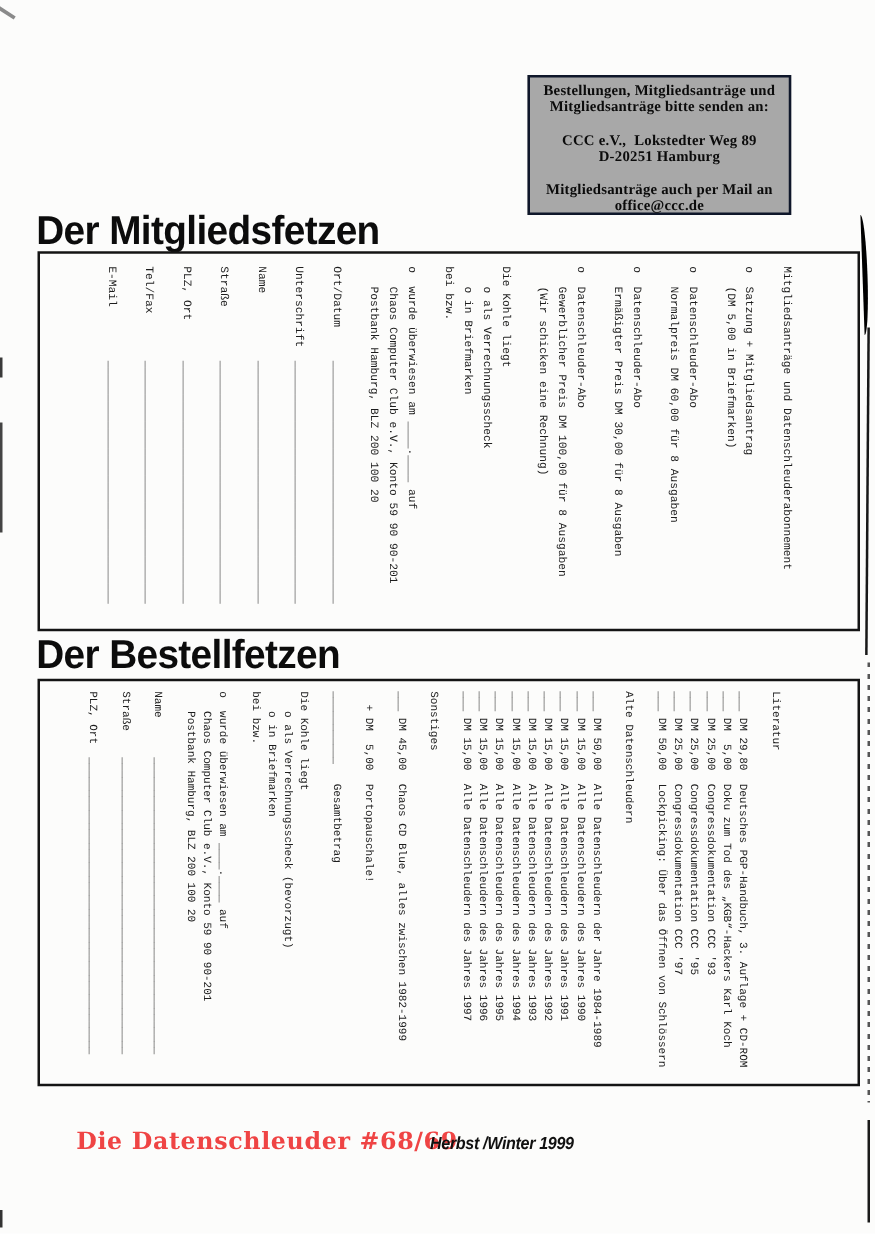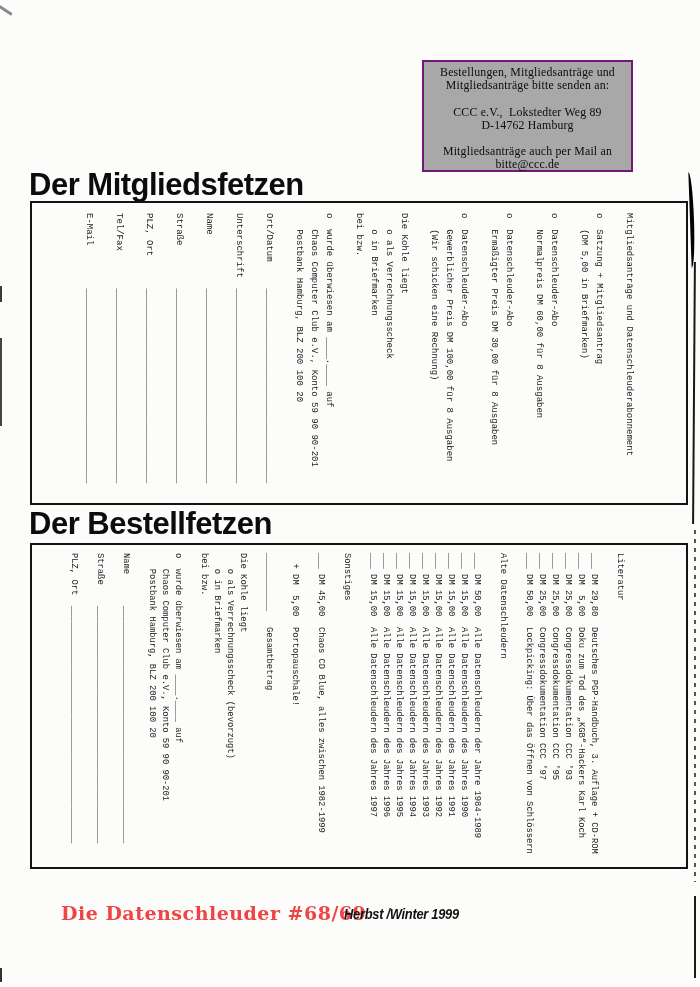--- a/index.html
+++ b/index.html
@@ -15,25 +15,25 @@
     background: #fcfcfb;
   }
 
   
   .address-box {
     position: absolute;
     left: 422px; top: 60px;
     width: 211px; height: 112px;
     box-sizing: border-box;
     background: #a8a8a8;
-    border: 2px solid #701a75;
+    border: 2px solid #0f172a;
     padding-top: 4px;
     text-align: center;
     font-family: "Liberation Serif", serif;
-    font-weight: normal;
+    font-weight: bold;
     font-size: 11.8px;
     line-height: 13.2px;
     color: #0b0b0b;
     letter-spacing: 0.2px;
   }
   .address-box .aline { min-height: 13.2px; white-space: pre; }
 
   
   .form-heading {
     position: absolute;
@@ -120,24 +120,24 @@
 </head>
 <body>
 
 <div class="page">
 
   <div class="address-box">
       <div class="aline">Bestellungen, Mitgliedsanträge und</div>
       <div class="aline">Mitgliedsanträge bitte senden an:</div>
       <div class="aline">&nbsp;</div>
       <div class="aline">CCC e.V.,  Lokstedter Weg 89</div>
-      <div class="aline">D-14762 Hamburg</div>
+      <div class="aline">D-20251 Hamburg</div>
       <div class="aline">&nbsp;</div>
       <div class="aline">Mitgliedsanträge auch per Mail an</div>
-      <div class="aline">bitte@ccc.de</div>
+      <div class="aline">office@ccc.de</div>
     </div>
 
   <div class="form-heading" id="heading-mitglied">Der Mitgliedsfetzen</div>
 
   <div class="formbox" id="membership-box"><div class="tline">Mitgliedsanträge und Datenschleuderabonnement</div><div class="tline">&nbsp;</div><div class="tline">o  Satzung + Mitgliedsantrag</div><div class="tline">   (DM 5,00 in Briefmarken)</div><div class="tline">&nbsp;</div><div class="tline">o  Datenschleuder-Abo</div><div class="tline">   Normalpreis DM 60,00 für 8 Ausgaben</div><div class="tline">&nbsp;</div><div class="tline">o  Datenschleuder-Abo</div><div class="tline">   Ermäßigter Preis DM 30,00 für 8 Ausgaben</div><div class="tline">&nbsp;</div><div class="tline">o  Datenschleuder-Abo</div><div class="tline">   Gewerblicher Preis DM 100,00 für 8 Ausgaben</div><div class="tline">   (Wir schicken eine Rechnung)</div><div class="tline">&nbsp;</div><div class="tline">Die Kohle liegt</div><div class="tline">   o als Verrechnungsscheck</div><div class="tline">   o in Briefmarken</div><div class="tline">bei bzw.</div><div class="tline">&nbsp;</div><div class="tline">o  wurde überwiesen am ____.____ auf</div><div class="tline">   Chaos Computer Club e.V., Konto 59 90 90-201</div><div class="tline">   Postbank Hamburg, BLZ 200 100 20</div><div class="tline">&nbsp;</div><div class="tline">Ort/Datum     ____________________________________</div><div class="tline">&nbsp;</div><div class="tline">Unterschrift  ____________________________________</div><div class="tline">&nbsp;</div><div class="tline">Name          ____________________________________</div><div class="tline">&nbsp;</div><div class="tline">Straße        ____________________________________</div><div class="tline">&nbsp;</div><div class="tline">PLZ, Ort      ____________________________________</div><div class="tline">&nbsp;</div><div class="tline">Tel/Fax       ____________________________________</div><div class="tline">&nbsp;</div><div class="tline">E-Mail        ____________________________________</div></div>
 
   <div class="form-heading" id="heading-bestell">Der Bestellfetzen</div>
 
   <div class="formbox" id="order-box"><div class="tline">Literatur</div><div class="tline">&nbsp;</div><div class="tline">___ DM 29,80  Deutsches PGP-Handbuch, 3. Auflage + CD-ROM</div><div class="tline">___ DM  5,00  Doku zum Tod des „KGB“-Hackers Karl Koch</div><div class="tline">___ DM 25,00  Congressdokumentation CCC '93</div><div class="tline">___ DM 25,00  Congressdokumentation CCC '95</div><div class="tline">___ DM 25,00  Congressdokumentation CCC '97</div><div class="tline">___ DM 50,00  Lockpicking: Über das Öffnen von Schlössern</div><div class="tline">&nbsp;</div><div class="tline">Alte Datenschleudern</div><div class="tline">&nbsp;</div><div class="tline">___ DM 50,00  Alle Datenschleudern der Jahre 1984-1989</div><div class="tline">___ DM 15,00  Alle Datenschleudern des Jahres 1990</div><div class="tline">___ DM 15,00  Alle Datenschleudern des Jahres 1991</div><div class="tline">___ DM 15,00  Alle Datenschleudern des Jahres 1992</div><div class="tline">___ DM 15,00  Alle Datenschleudern des Jahres 1993</div><div class="tline">___ DM 15,00  Alle Datenschleudern des Jahres 1994</div><div class="tline">___ DM 15,00  Alle Datenschleudern des Jahres 1995</div><div class="tline">___ DM 15,00  Alle Datenschleudern des Jahres 1996</div><div class="tline">___ DM 15,00  Alle Datenschleudern des Jahres 1997</div><div class="tline">&nbsp;</div><div class="tline">Sonstiges</div><div class="tline">&nbsp;</div><div class="tline">___ DM 45,00  Chaos CD Blue, alles zwischen 1982-1999</div><div class="tline">&nbsp;</div><div class="tline">  + DM  5,00  Portopauschale!</div><div class="tline">&nbsp;</div><div class="tline">___________   Gesamtbetrag</div><div class="tline">&nbsp;</div><div class="tline">Die Kohle liegt</div><div class="tline">   o als Verrechnungsscheck (bevorzugt)</div><div class="tline">   o in Briefmarken</div><div class="tline">bei bzw.</div><div class="tline">&nbsp;</div><div class="tline">o  wurde überwiesen am ____.____ auf</div><div class="tline">   Chaos Computer Club e.V., Konto 59 90 90-201</div><div class="tline">   Postbank Hamburg, BLZ 200 100 20</div><div class="tline">&nbsp;</div><div class="tline">Name      _____________________________________________</div><div class="tline">&nbsp;</div><div class="tline">Straße    _____________________________________________</div><div class="tline">&nbsp;</div><div class="tline">PLZ, Ort  _____________________________________________</div></div>
 

